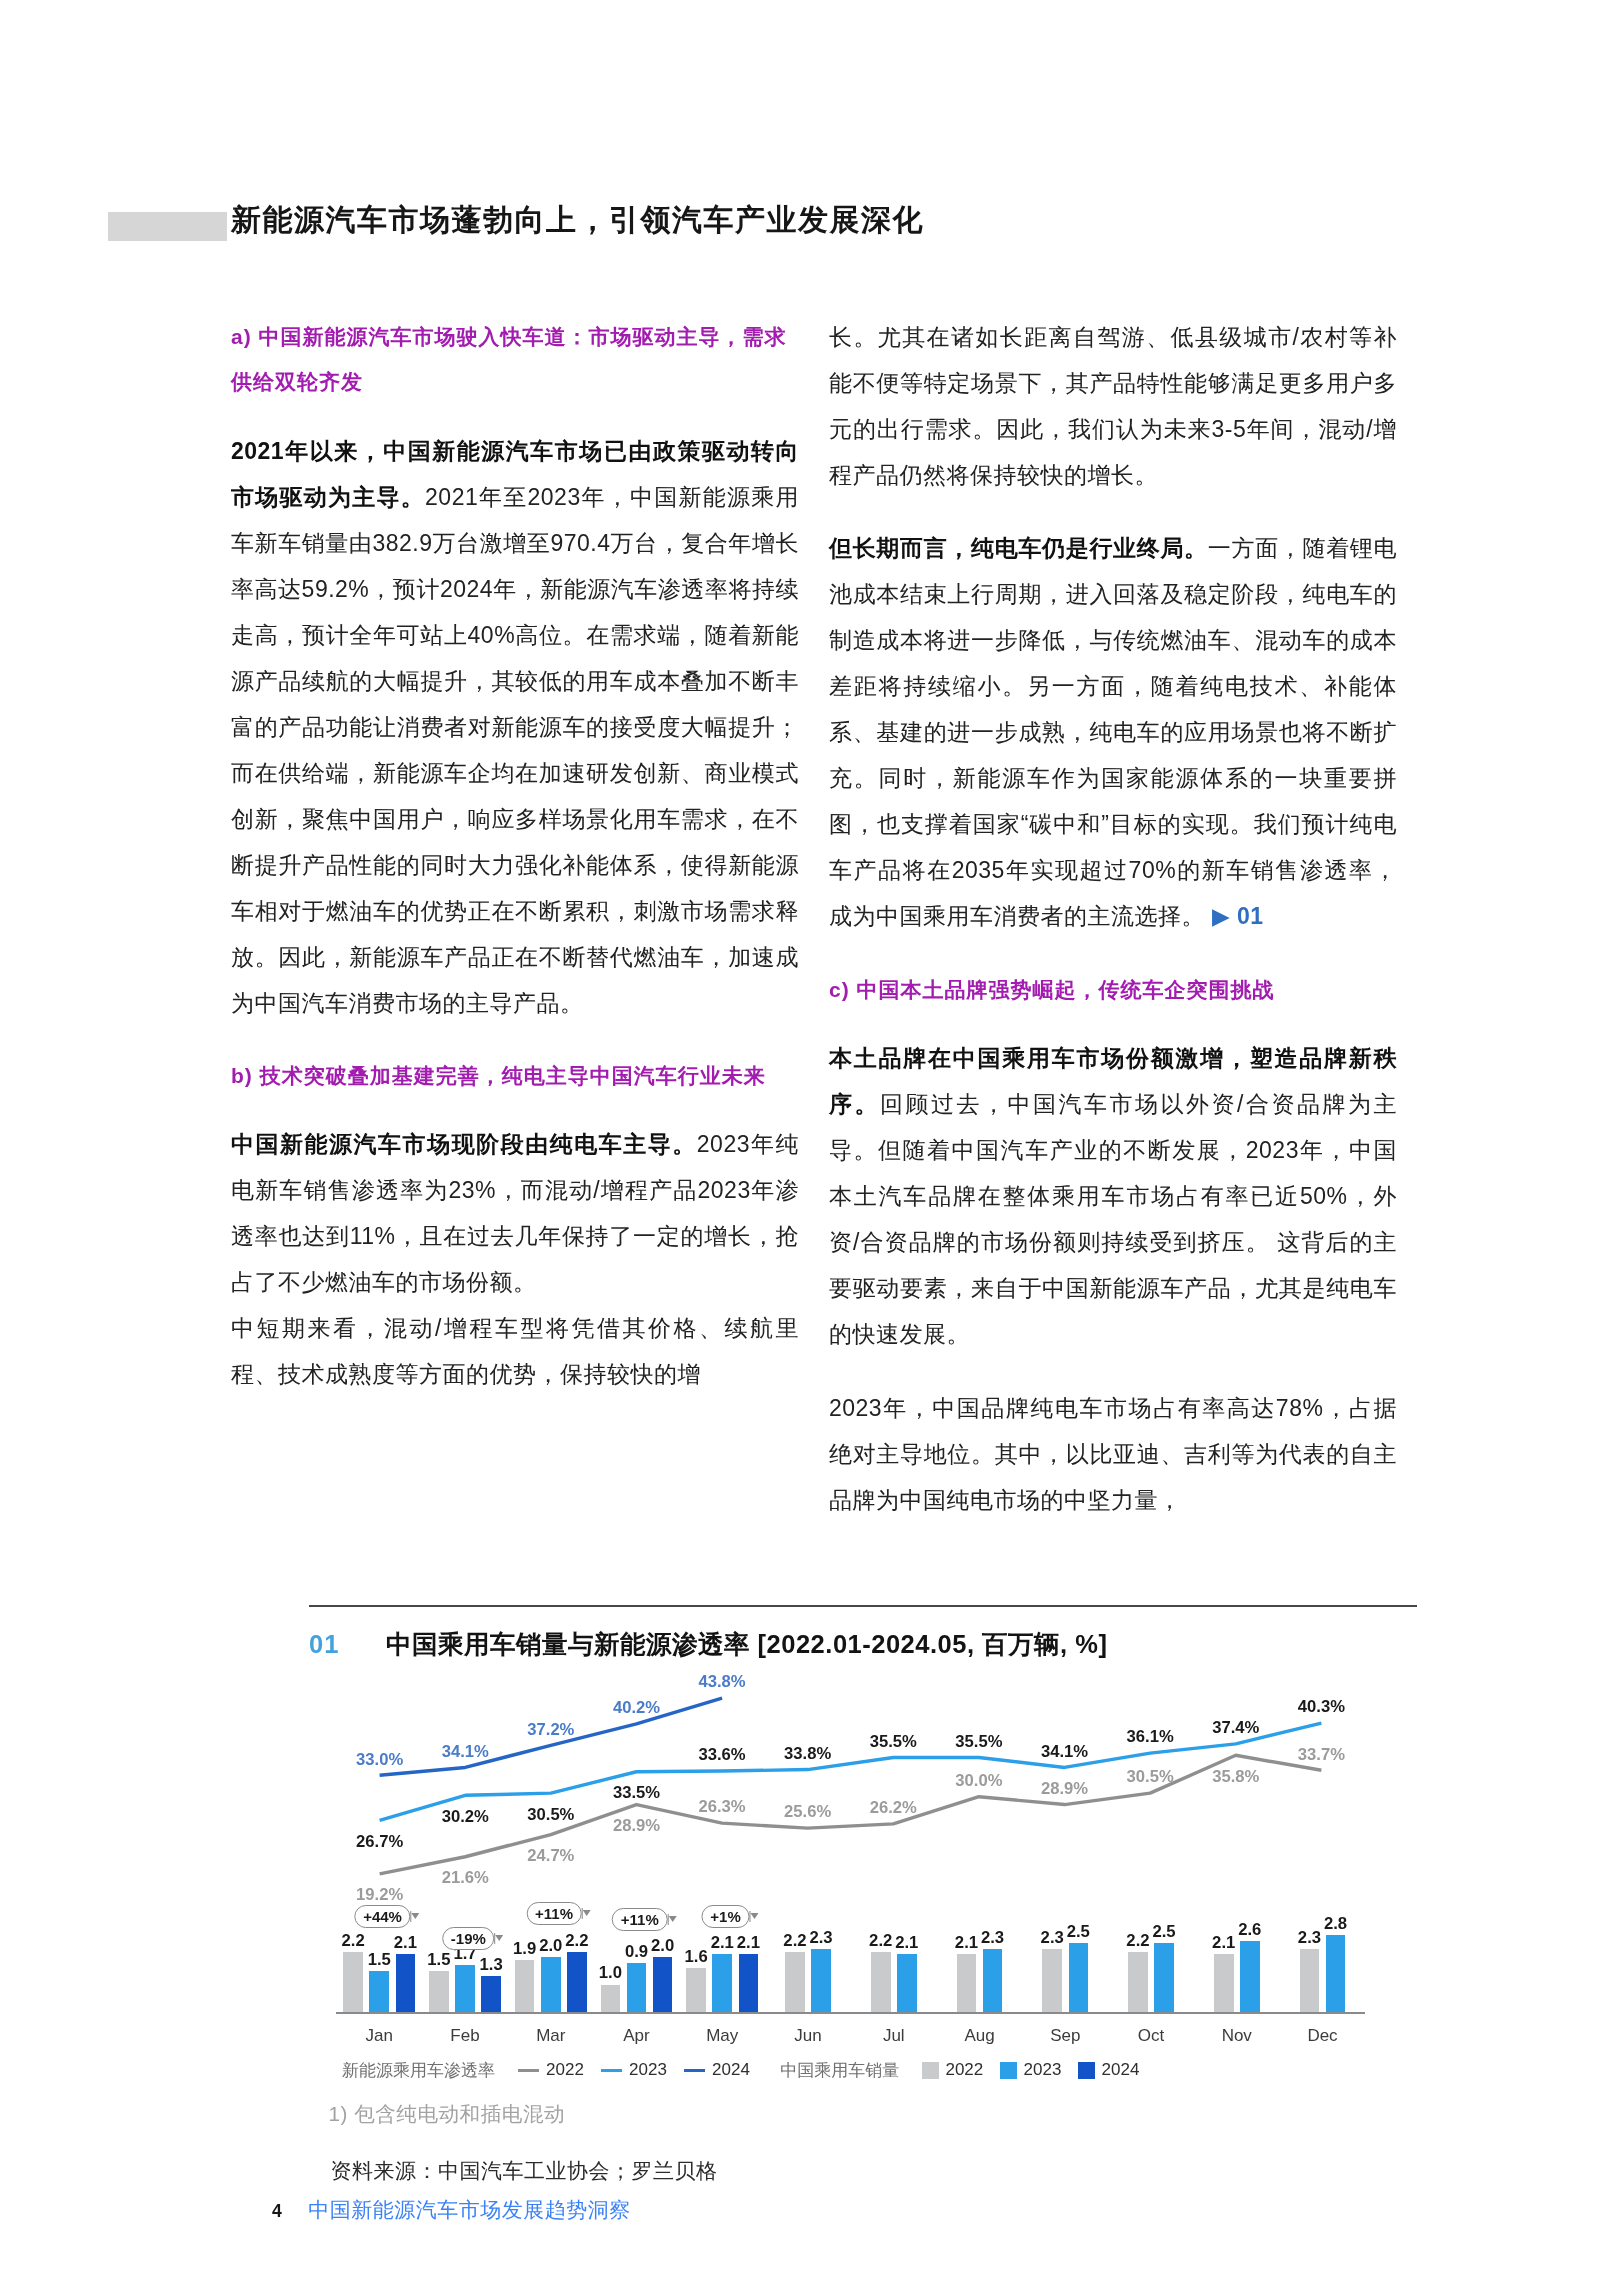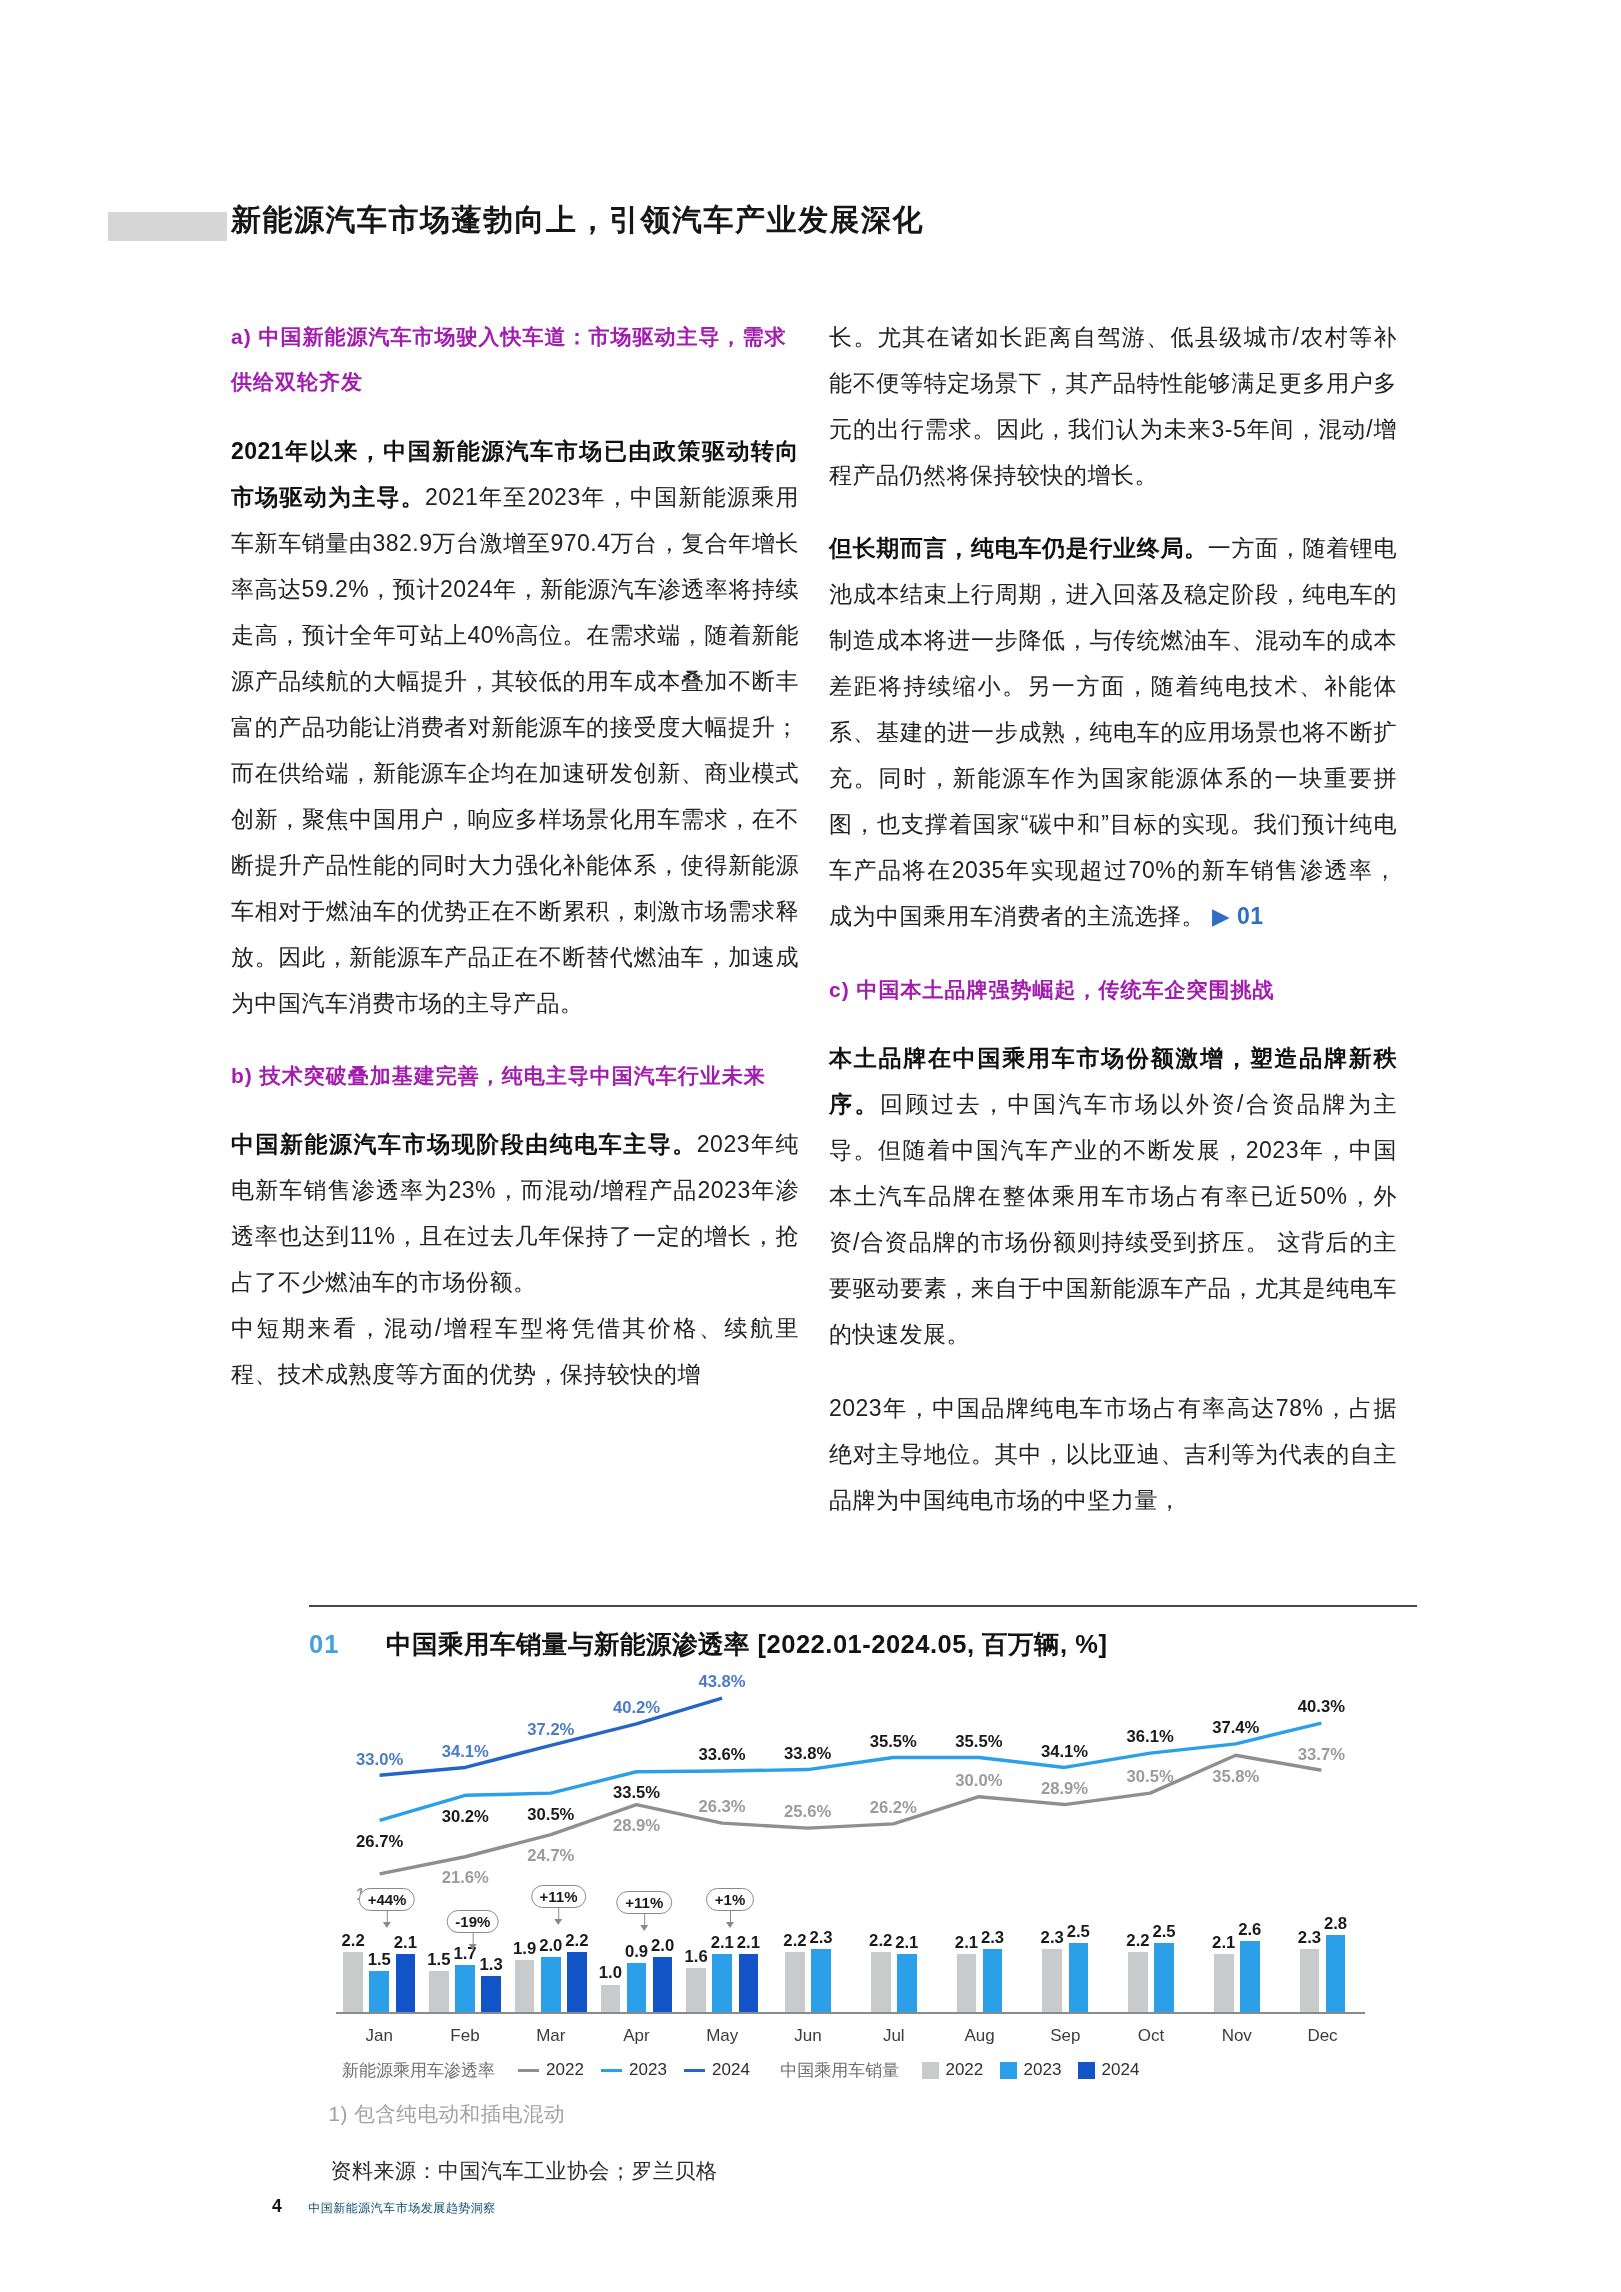--- a/index.html
+++ b/index.html
@@ -30,41 +30,41 @@
 
   .chart{position:relative;margin:13.7px 0 0 27.4px;width:1029px;height:368px;overflow:visible;}
   .line-layer{position:absolute;left:0;top:0;width:1029px;height:227px;overflow:visible;}
   .line-label{font-size:17px;font-weight:bold;font-family:"Liberation Sans",sans-serif;}
   .bars-row{position:absolute;left:0;right:0;bottom:29px;height:108px;display:flex;
             border-bottom:2.9px solid #8a8a8a;align-items:flex-end;}
   .bar-group{flex:1;display:flex;align-items:flex-end;justify-content:center;gap:2.9px;position:relative;height:100%;}
   .bar-col{display:flex;flex-direction:column;align-items:center;justify-content:flex-end;}
   .bar-label{font-size:16.7px;font-weight:bold;color:#1a1a1a;margin-bottom:2.9px;line-height:1;}
   .bar{width:19.6px;}
-  .callout{position:absolute;left:50%;margin-left:7.8px;transform:translateX(-50%);display:flex;flex-direction:column;align-items:center;z-index:3;}
+  .callout{position:absolute;left:50%;margin-left:7.8px;transform:translateX(-50%);display:flex;flex-direction:row;align-items:center;z-index:3;}
   .bubble{border:1.5px solid #8a8a8a;border-radius:12.7px;background:#fff;font-size:15px;font-weight:bold;
           color:#1a1a1a;padding:1px 7.8px;white-space:nowrap;line-height:19.6px;}
   .stem{width:0;height:10.8px;border-left:1.5px solid #8a8a8a;}
   .arrow-head{width:0;height:0;border-left:4.4px solid transparent;border-right:4.4px solid transparent;border-top:6.9px solid #8a8a8a;}
   .month-axis{position:absolute;left:0;right:0;bottom:0;height:25.5px;display:flex;}
   .month-label{flex:1;text-align:center;font-size:17px;color:#3c3c3c;padding-top:7.8px;}
 
   .legend{display:flex;align-items:center;gap:16.7px;margin:15.7px 0 0 33px;font-size:17px;color:#2f2f2f;}
   .legend .cat{color:#6f6f6f;margin-right:5.9px;}
   .line-swatch{display:inline-block;width:21.6px;height:0;border-top:3.4px solid #000;vertical-align:middle;margin-right:6.9px;}
   .sq-swatch{display:inline-block;width:16.7px;height:16.7px;vertical-align:middle;margin-right:6.9px;}
   .legend-item{display:flex;align-items:center;}
 
   .figure-footnote{margin:17.6px 0 0 19.6px;font-size:20.6px;color:#a2a2a2;letter-spacing:0.5px;}
   .figure-source{margin:29px 0 0 21.6px;font-size:21px;color:#2b2b2b;letter-spacing:0.5px;}
 
   
   .footer{position:absolute;left:272px;top:2196px;display:flex;gap:26.5px;align-items:baseline;}
   .footer-num{font-size:17.6px;font-weight:bold;color:#161616;}
-  .footer-doc{font-size:12px;color:#0c4a6e;letter-spacing:0.5px;}
+  .footer-doc{font-size:21px;color:#3b82f6;letter-spacing:0.5px;}
 </style>
 </head>
 <body>
 
 <div class="page">
 
   <div class="header-band"></div>
   <div class="page-title">新能源汽车市场蓬勃向上，引领汽车产业发展深化</div>
 
   <div class="col col-left">

